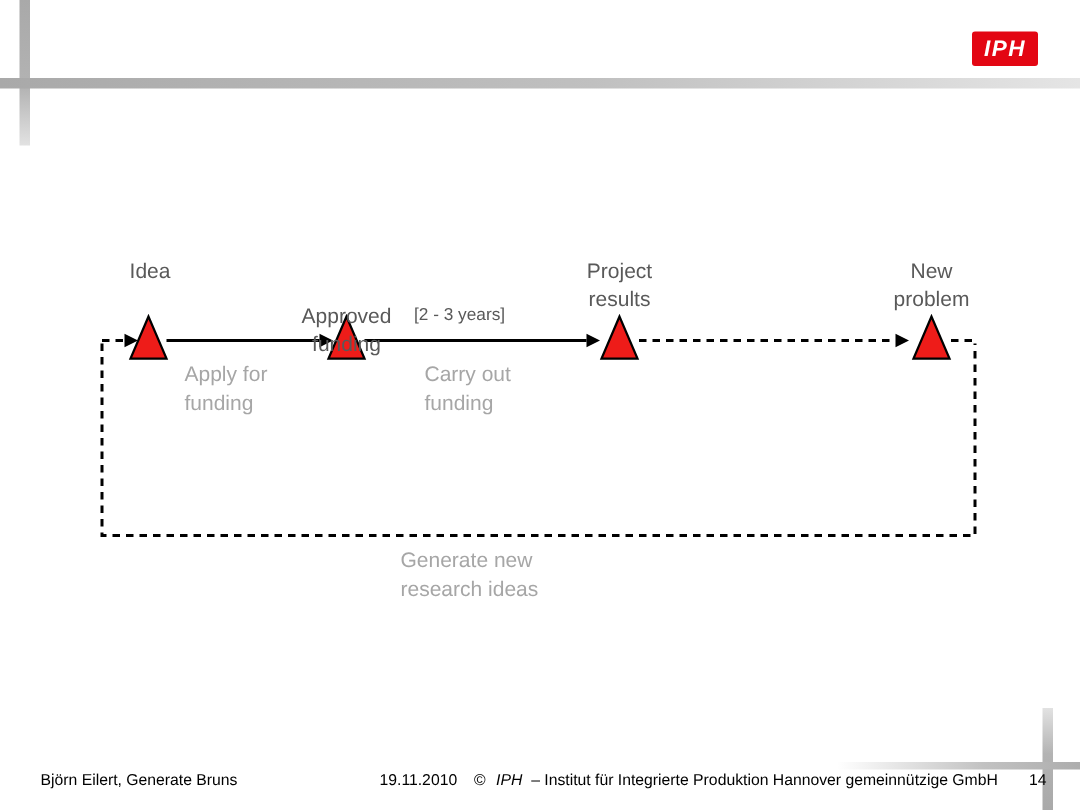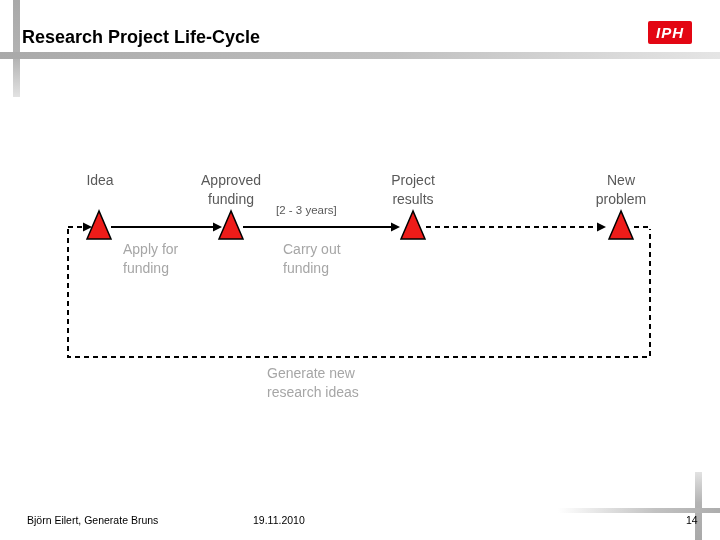--- a/index.html
+++ b/index.html
@@ -20,21 +20,21 @@
   .page-title{position:absolute;left:22px;top:27px;font-size:18px;font-weight:bold;color:#000;}
   .logo{position:absolute;left:648px;top:21px;width:44px;height:23px;background:#e30613;
     border-radius:2px;color:#fff;font-weight:bold;font-style:italic;font-size:15px;
     display:flex;align-items:center;justify-content:center;letter-spacing:1px;}
 
   .diagram-svg{position:absolute;left:0;top:0;width:720px;height:540px;}
 
   .lbl{position:absolute;white-space:pre-line;line-height:19px;font-size:14px;}
   .milestone{color:#595959;text-align:center;top:171px;}
   .lbl-idea{left:60px;width:80px;}
-  .lbl-approved{left:181px;width:100px;}
+  .lbl-approved{left:181px;width:100px;margin-top:30px;}
   .lbl-project{left:363px;width:100px;}
   .lbl-newproblem{left:571px;width:100px;}
   .years-note{position:absolute;left:276px;top:204px;font-size:11.5px;color:#595959;}
 
   .phase{color:#a6a6a6;top:240px;}
   .lbl-apply{left:123px;}
   .lbl-carry{left:283px;}
   .lbl-utilize{left:458px;width:160px;}
   .lbl-generate{left:267px;top:364px;}
 
@@ -49,21 +49,20 @@
 </head>
 <body>
 
 <div class="slide">
 
   <div class="vbar-tl"></div>
   <div class="hbar-top"></div>
   <div class="vbar-br"></div>
   <div class="hbar-br"></div>
 
-  <div class="page-title">Research Project Life-Cycle</div>
   <div class="logo">IPH</div>
 
   <svg class="diagram-svg" viewBox="0 0 720 540">
 
     <path d="M68 229 V357 H650 V229" fill="none" stroke="#000" stroke-width="2" stroke-dasharray="5 4"></path>
 
     <line x1="68" y1="227" x2="83" y2="227" stroke="#000" stroke-width="2" stroke-dasharray="5 4"></line>
     <polygon points="92,227 83,222.5 83,231.5" fill="#000"></polygon>
     <line x1="111" y1="227" x2="213" y2="227" stroke="#000" stroke-width="2"></line>
     <polygon points="222,227 213,222.5 213,231.5" fill="#000"></polygon>
@@ -91,15 +90,20 @@
   <div class="lbl phase lbl-apply">Apply for
 funding</div>
   <div class="lbl phase lbl-carry">Carry out
 funding</div>
 
   <div class="lbl phase lbl-generate">Generate new
 research ideas</div>
 
   <div class="footer-item f-authors">Björn Eilert, Generate Bruns</div>
   <div class="footer-item f-date">19.11.2010</div>
+  <div class="footer-item f-copy">
+    <span class="pre">©</span>
+    <span class="org">IPH</span>
+    <span>– Institut für Integrierte Produktion Hannover gemeinnützige GmbH</span>
+  </div>
   <div class="footer-item f-page">14</div>
 
 </div>
 
 </body></html>

